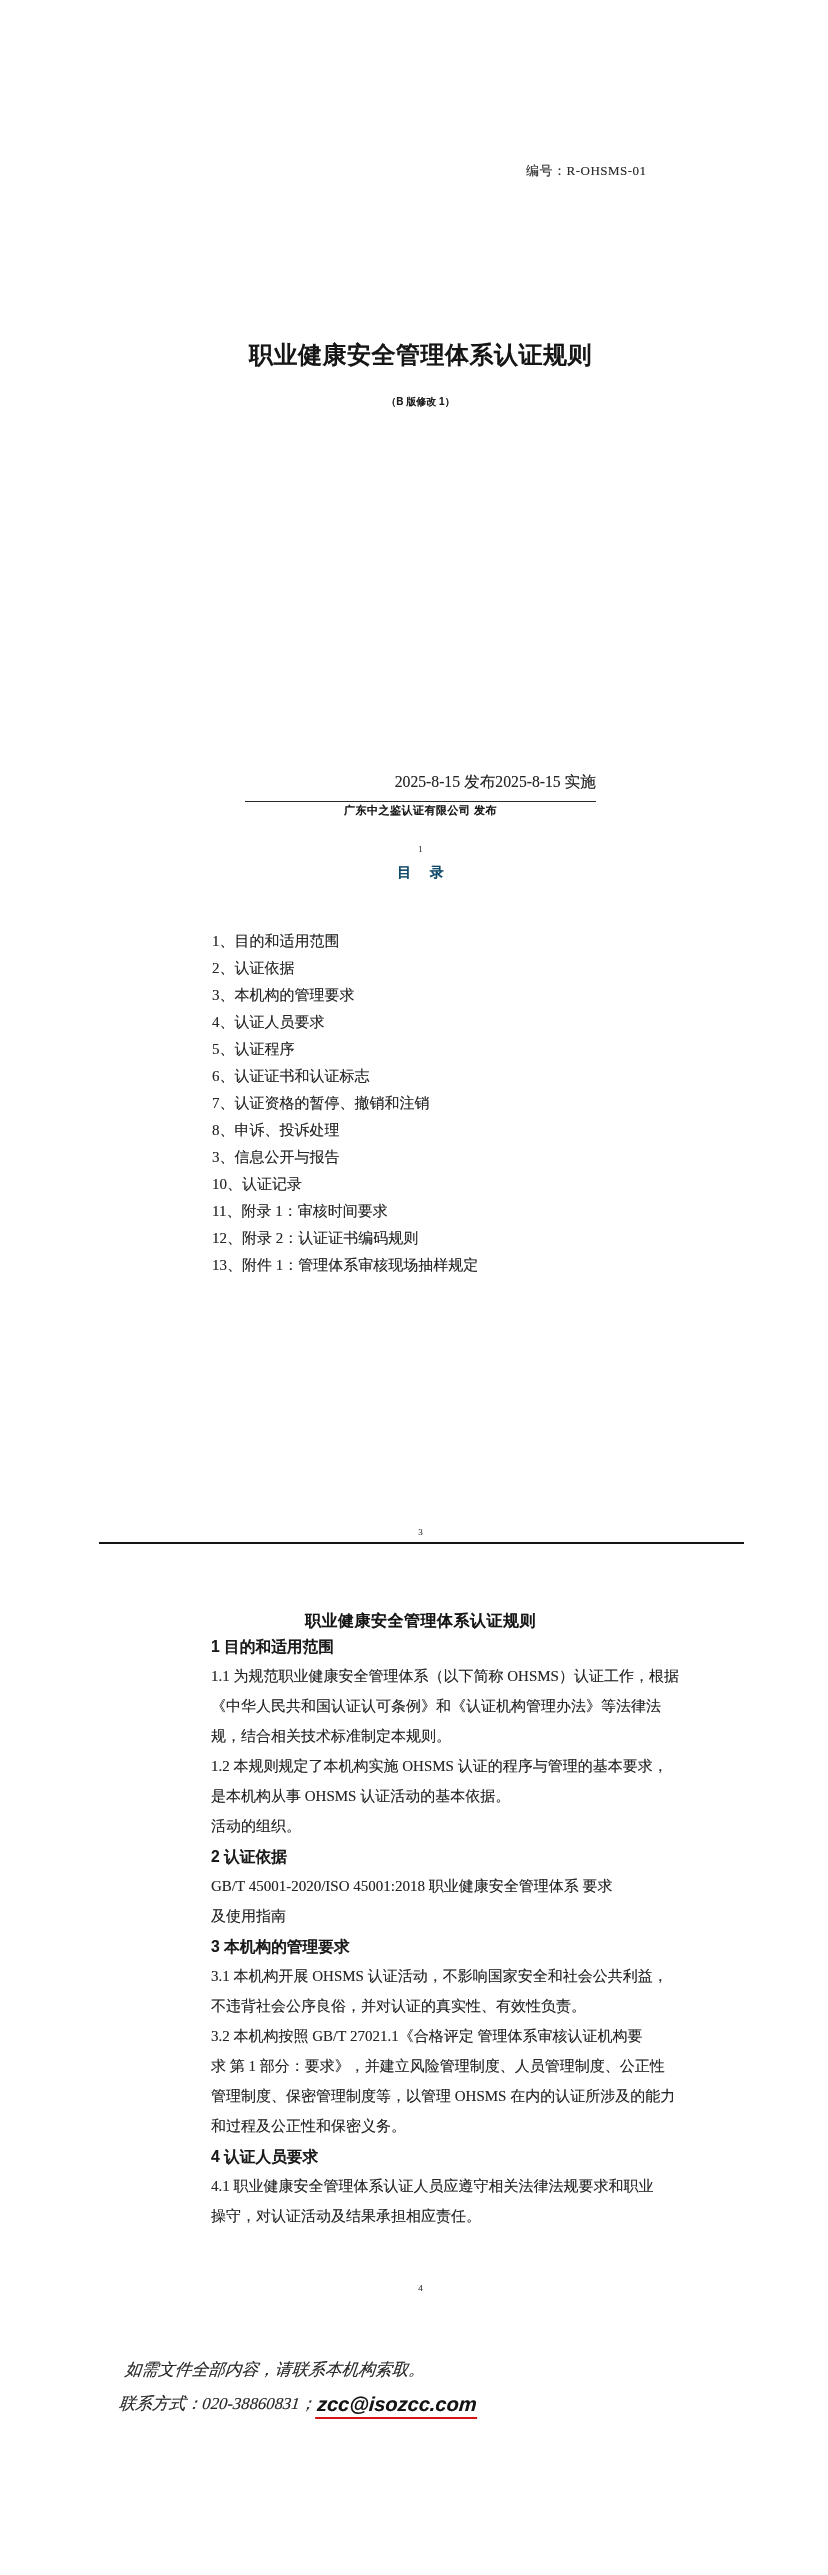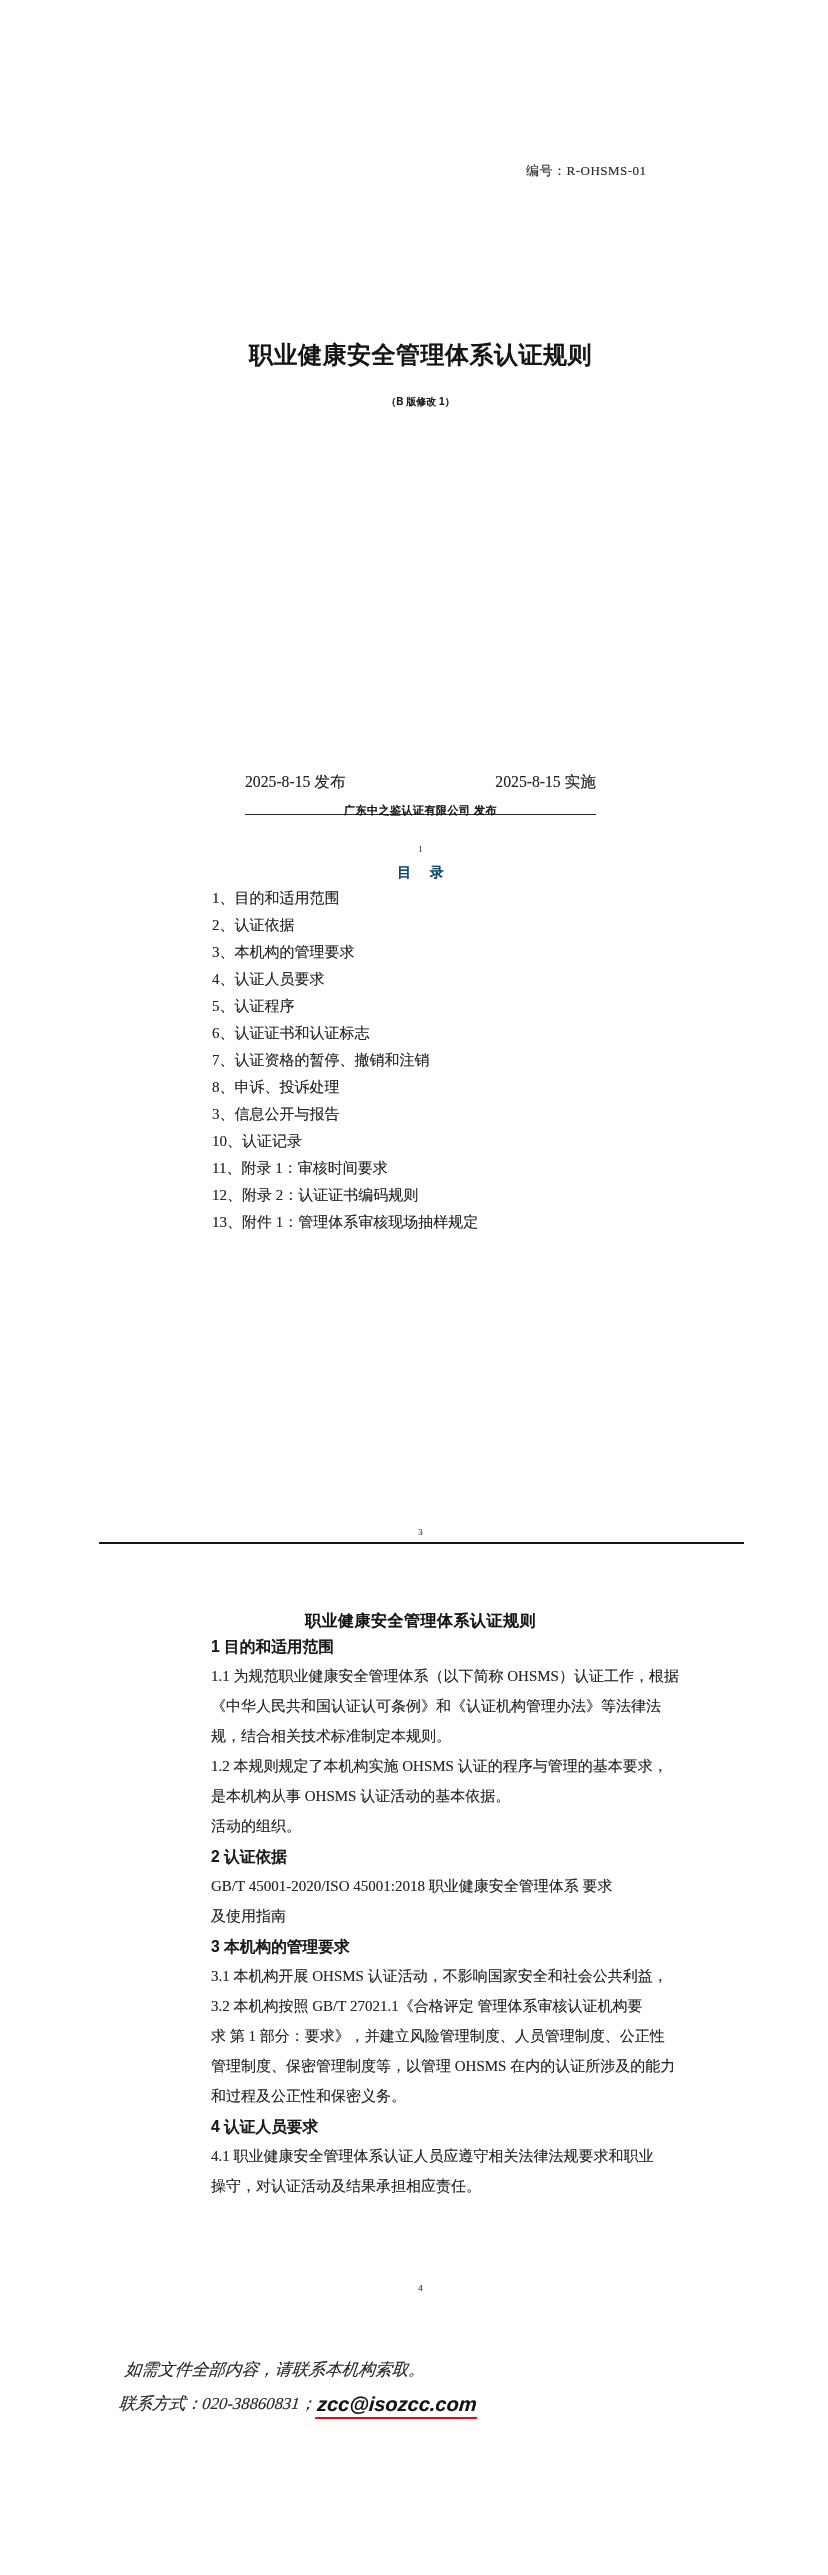--- a/index.html
+++ b/index.html
@@ -17,33 +17,33 @@
   
   .centercol{ position:absolute; left:89px; width:663px; text-align:center; }
 
   .doc-number{ top:162px; left:526px; font-size:13px; letter-spacing:0.5px; color:#2c2c2c; }
 
   .cover-title{ top:339px; font-size:24px; letter-spacing:0.5px; color:#161616; }
   .cover-subtitle{ top:395px; font-size:10px; color:#1d1d1d; }
 
   .dates-row{
     top:772px; left:245px; width:351px;
-    display:flex; justify-content:space-between;
+    display:flex; justify-content:flex-end;
     font-size:15.7px; color:#262626;
     border-bottom:1.6px solid #2a2a2a;
-    padding-bottom:21px;
+    padding-bottom:8px;
   }
   .publisher{ top:803px; font-size:11px; color:#181818; letter-spacing:0.5px; }
   .pageno{ font-size:9px; color:#3a3a3a; }
   .pn1{ top:844px; }
   .pn3{ top:1527px; }
   .pn4{ top:2283px; }
 
   .toc-title{ top:864px; font-size:14px; color:#0c4a6e; letter-spacing:7.3px; text-indent:7.3px; }
-  .toc-list{ top:889px; left:212px; width:470px; }
+  .toc-list{ top:932px; left:212px; width:470px; }
   .toc-item{ height:27px; font-size:15px; color:#262626; white-space:nowrap; }
 
   .divider-rule{ top:1542px; left:99px; width:645px; height:2.1px; background:#141414; }
 
   .body-heading{ top:1611px; font-size:16px; letter-spacing:0.5px; color:#141414; }
   .body-lines{ top:1637px; left:211px; width:449px; }
   .body-line{ height:30px; font-size:15px; color:#262626; white-space:nowrap; }
   .body-line.hei{ font-size:15.7px; color:#1a1a1a; }
 
   .note1{ top:2358px; left:125px; font-size:16.7px; }
@@ -111,20 +111,21 @@
       <div class="body-line">《中华人民共和国认证认可条例》和《认证机构管理办法》等法律法</div>
       <div class="body-line">规，结合相关技术标准制定本规则。</div>
       <div class="body-line">1.2 本规则规定了本机构实施 OHSMS 认证的程序与管理的基本要求，</div>
       <div class="body-line">是本机构从事 OHSMS 认证活动的基本依据。</div>
       <div class="body-line">活动的组织。</div>
       <div class="body-line hei">2 认证依据</div>
       <div class="body-line">GB/T 45001-2020/ISO 45001:2018 职业健康安全管理体系 要求</div>
       <div class="body-line">及使用指南</div>
       <div class="body-line hei">3 本机构的管理要求</div>
       <div class="body-line">3.1 本机构开展 OHSMS 认证活动，不影响国家安全和社会公共利益，</div>
+      <div class="body-line">不违背社会公序良俗，并对认证的真实性、有效性负责。</div>
       <div class="body-line">3.2 本机构按照 GB/T 27021.1《合格评定 管理体系审核认证机构要</div>
       <div class="body-line">求 第 1 部分：要求》，并建立风险管理制度、人员管理制度、公正性</div>
       <div class="body-line">管理制度、保密管理制度等，以管理 OHSMS 在内的认证所涉及的能力</div>
       <div class="body-line">和过程及公正性和保密义务。</div>
       <div class="body-line hei">4 认证人员要求</div>
       <div class="body-line">4.1 职业健康安全管理体系认证人员应遵守相关法律法规要求和职业</div>
       <div class="body-line">操守，对认证活动及结果承担相应责任。</div>
     </div>
 
   <div class="centercol pageno pn4">4</div>

